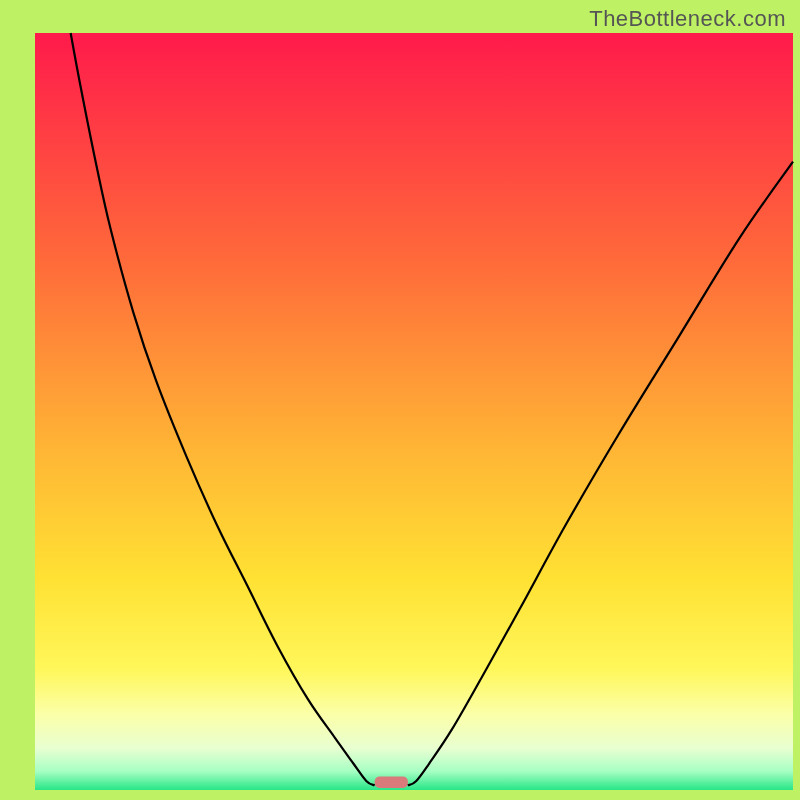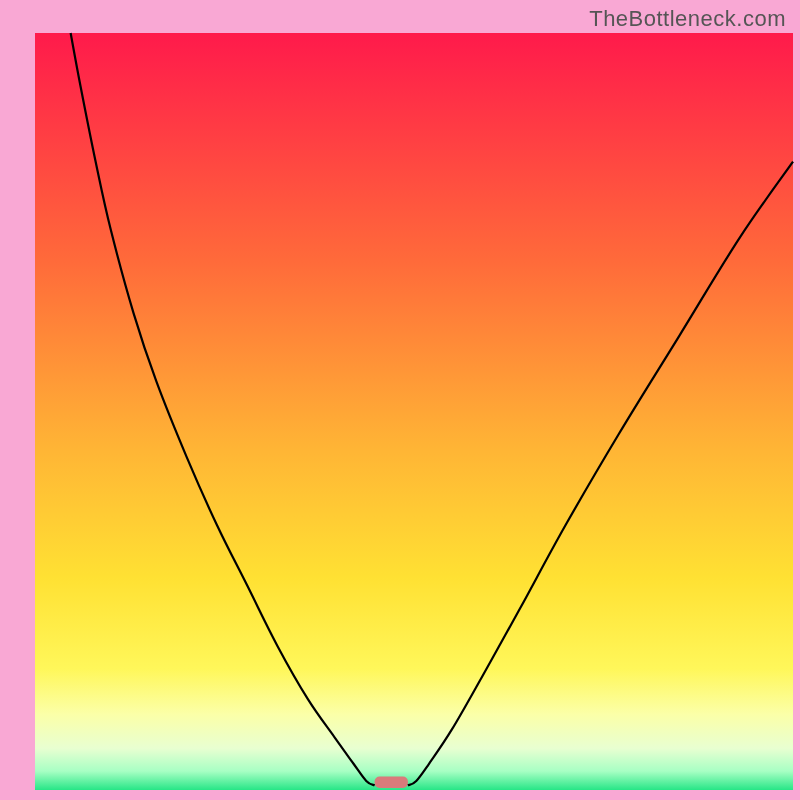--- a/index.html
+++ b/index.html
@@ -10,21 +10,21 @@
     background: #000;
     overflow: hidden;
     font-family: Arial, Helvetica, sans-serif;
   }
   .frame {
     position: absolute;
     left: 0;
     top: 0;
     width: 800px;
     height: 800px;
-    background: #f9a8d4;
+    background: #bef264;
   }
   .watermark {
     position: absolute;
     top: 6px;
     right: 14px;
     color: #555;
     font-size: 22px;
     font-weight: 500;
     letter-spacing: 0.5px;
     user-select: none;

